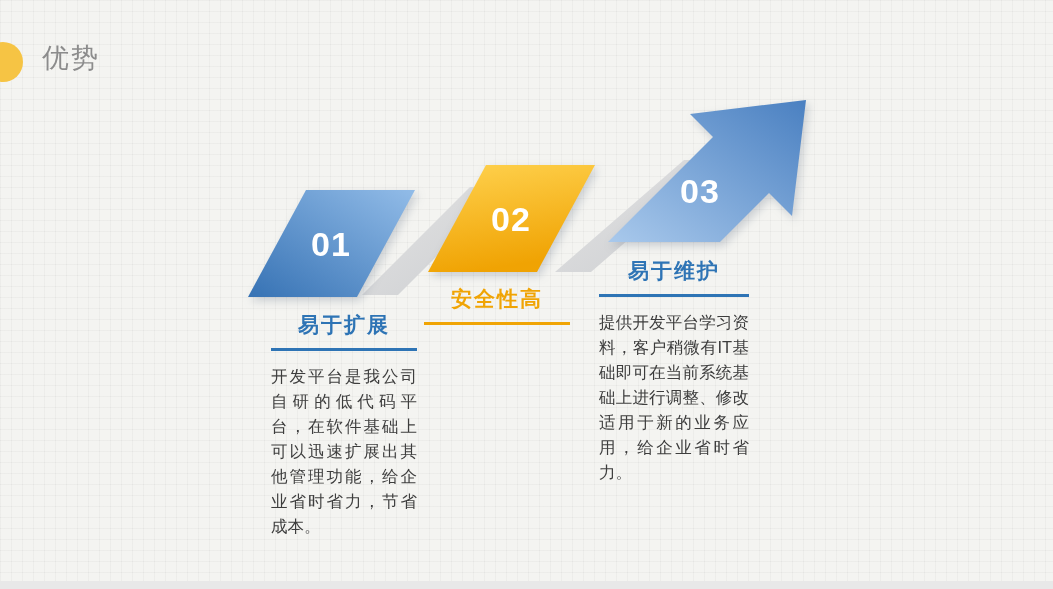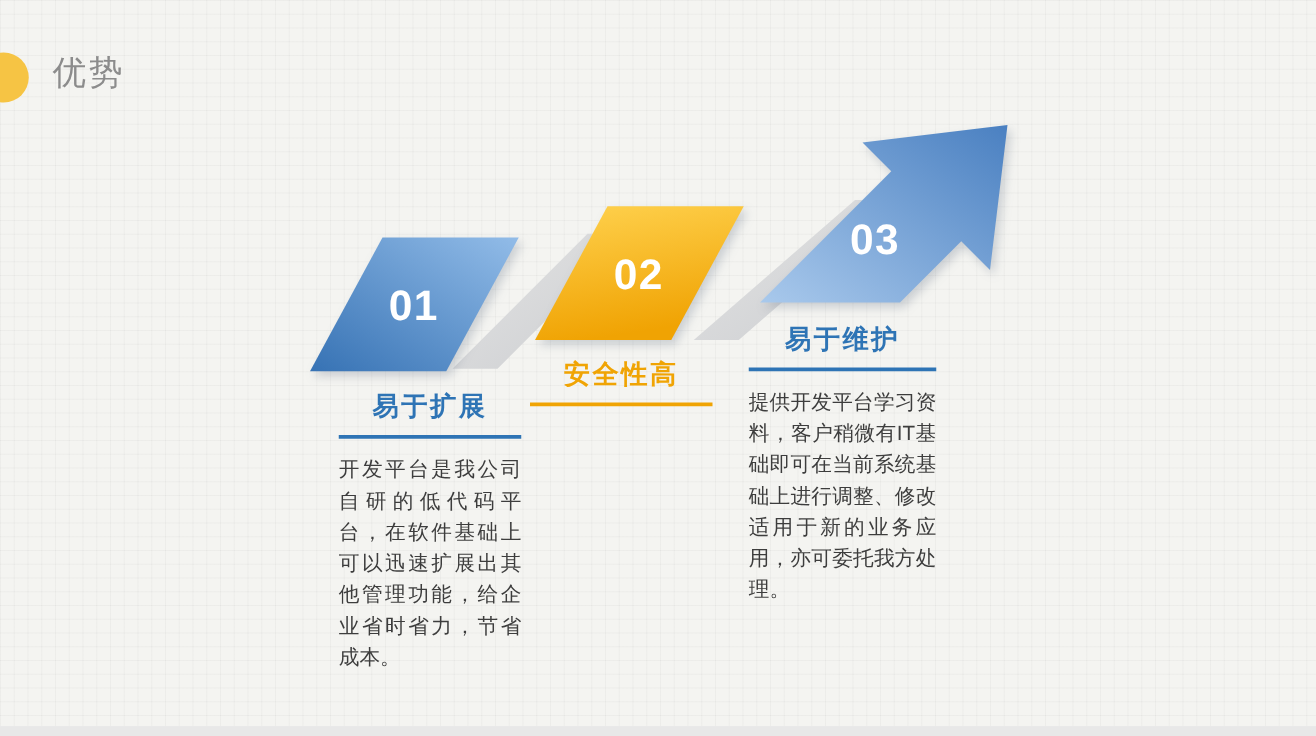--- a/index.html
+++ b/index.html
@@ -93,16 +93,16 @@
   </div>
 
   <div class="col" id="col2">
     <div class="col-title c-yellow">安全性高</div>
     <div class="col-rule bg-yellow"></div>
   </div>
 
   <div class="col" id="col3">
     <div class="col-title c-blue">易于维护</div>
     <div class="col-rule bg-blue"></div>
-    <div class="col-body">提供开发平台学习资料，客户稍微有IT基础即可在当前系统基础上进行调整、修改适用于新的业务应用，亦可委托我方处理。</div>
+    <div class="col-body">提供开发平台学习资料，客户稍微有IT基础即可在当前系统基础上进行调整、修改适用于新的业务应用，给企业省时省力。</div>
   </div>
 
 </div>
 
 </body></html>

